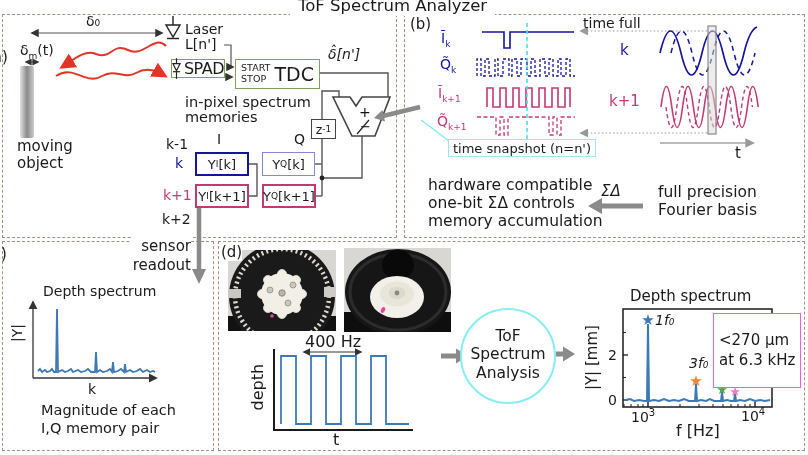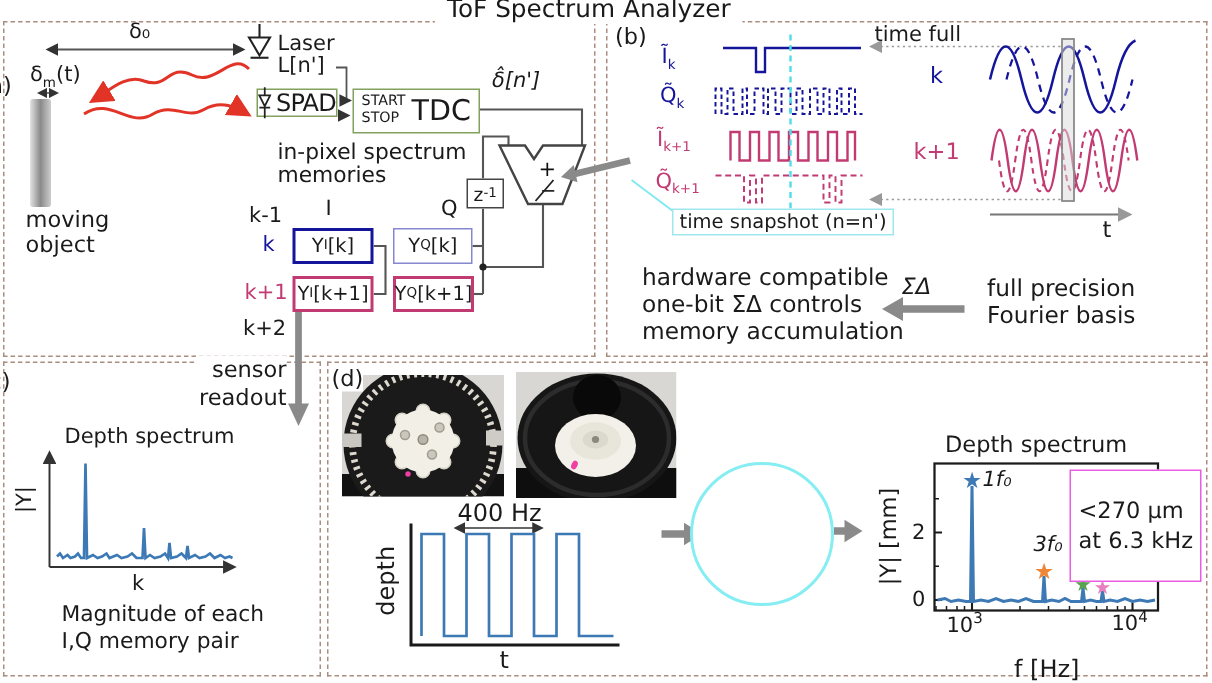--- a/index.html
+++ b/index.html
@@ -262,28 +262,31 @@
   <span class="t" style="left:43px;top:283px;">Depth spectrum</span>
   <span class="t rot" style="left:-6px;top:325px;width:46px;">|Y|</span>
   <span class="t" style="left:88px;top:381px;">k</span>
   <span class="t" style="left:41px;top:401px;font-size:14.5px;line-height:1.25;">Magnitude of each
 I,Q memory pair</span>
 
   <span class="t" style="left:221px;top:244px;font-size:15px;background:#fff;">(d)</span>
   <span class="t" style="left:305px;top:333px;font-size:16px;">400 Hz</span>
   <span class="t rot" style="left:228px;top:378px;width:60px;font-size:16px;">depth</span>
   <span class="t" style="left:333px;top:431px;font-size:16px;">t</span>
+  <span class="t center" style="left:458px;top:327px;width:100px;font-size:15.5px;line-height:1.18;">ToF
+Spectrum
+Analysis</span>
 
   <span class="t" style="left:630px;top:288px;font-size:15px;">Depth spectrum</span>
   <span class="t rot" style="left:552px;top:349px;width:82px;font-size:15px;">|Y| [mm]</span>
   <span class="t" style="left:603px;top:347px;width:14px;text-align:right;">2</span>
   <span class="t" style="left:603px;top:392px;width:14px;text-align:right;">0</span>
   <span class="t" style="left:631px;top:409px;"><span>10</span><sup style="font-size:10px;">3</sup></span>
   <span class="t" style="left:741px;top:408px;"><span>10</span><sup style="font-size:10px;">4</sup></span>
-  <span class="t" style="left:676px;top:422px;font-size:16px;margin-top:15px;">f [Hz]</span>
+  <span class="t" style="left:676px;top:422px;font-size:16px;">f [Hz]</span>
   <span class="t" style="left:655px;top:312px;font-style:italic;">1f₀</span>
   <span class="t" style="left:689px;top:355px;font-style:italic;">3f₀</span>
   <span class="t" style="left:729px;top:366px;font-style:italic;">7f₀</span>
   <div class="box" style="left:713px;top:313px;padding:17px 5px;border:1.8px solid #ea5ce4;font-size:15px;z-index:4;">
     <span style="white-space:pre-line;line-height:1.3;">&lt;270 μm
 at 6.3 kHz</span>
   </div>
 
 </div>
 

